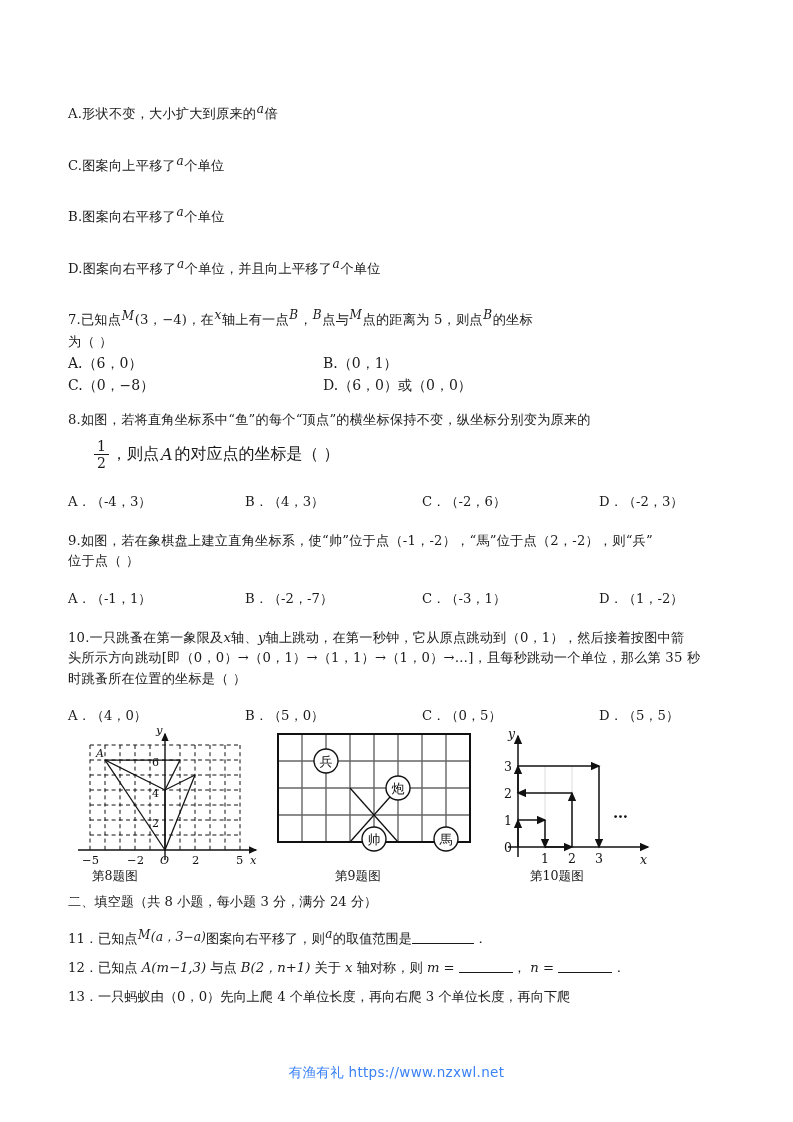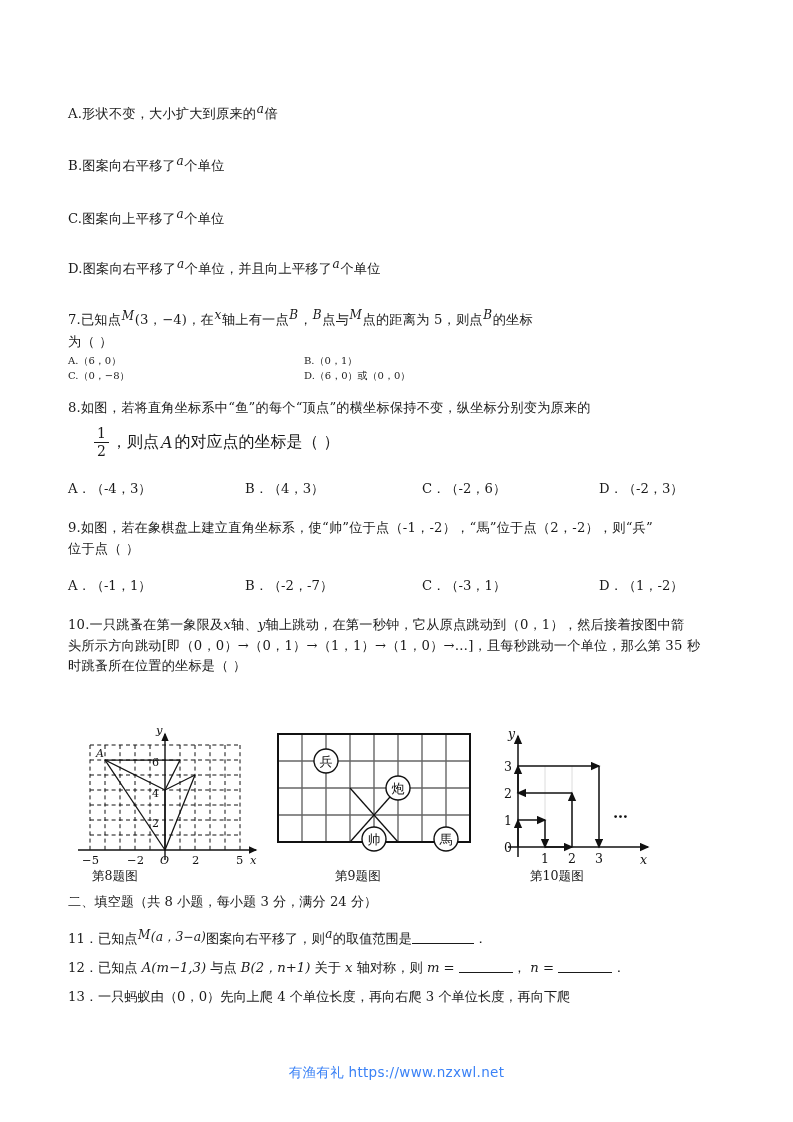--- a/index.html
+++ b/index.html
@@ -28,23 +28,24 @@
     width: 660px;
   }
   .q-line {
     font-size: 13.2px;
     line-height: 1.55;
     letter-spacing: 0.2px;
     margin: 0;
   }
   .opt-row {
     display: block;
-    font-size: 10px;
+    font-size: 14px;
     line-height: 1.55;
     margin: 0;
+    gap: 19px;
   }
   .blk-a { margin: 0 0 28px 0; }
   .blk-b { margin: 0 0 28px 0; }
   .blk-c { margin: 0 0 26px 0; }
   .blk-d { margin: 0 0 26px 0; }
 
   .it { font-style: italic; font-family: "DejaVu Serif", "Liberation Serif", serif; }
   .sup-var {
     font-style: italic;
     font-size: 12px;
@@ -148,25 +149,25 @@
 </head>
 <body>
 
 <div class="page">
 
   <div class="content">
 
     <p class="q-line blk-a">
       <span>A.形状不变，大小扩大到原来的</span><span class="sup-var">a</span><span>倍</span>
     </p>
+    <p class="q-line blk-c">
+      <span>C.图案向上平移了</span><span class="sup-var">a</span><span>个单位</span>
+    </p>
     <p class="q-line blk-b">
       <span>B.图案向右平移了</span><span class="sup-var">a</span><span>个单位</span>
-    </p>
-    <p class="q-line blk-c">
-      <span>C.图案向上平移了</span><span class="sup-var">a</span><span>个单位</span>
     </p>
     <p class="q-line blk-d">
       <span>D.图案向右平移了</span><span class="sup-var">a</span><span>个单位，并且向上平移了</span><span class="sup-var">a</span><span>个单位</span>
     </p>
 
     <div id="q7">
       <p class="q-line">
         <span>7.已知点</span><span class="sup-var" style="vertical-align:0.3em;">M</span><span>(3，</span><span>−4)，在</span><span class="sup-var">x</span><span>轴上有一点</span><span class="sup-var">B</span><span>，</span><span class="sup-var">B</span><span>点与</span><span class="sup-var">M</span><span>点的距离为 5，则点</span><span class="sup-var">B</span><span>的坐标</span>
       </p>
       <p class="q-line ansline">为（      ）</p>
@@ -209,20 +210,26 @@
         <span>D．（1，-2）</span>
       </div>
     </div>
 
     <div id="q10">
       <p class="q-line">
         <span>10.一只跳蚤在第一象限及</span><span class="it">x</span><span>轴、</span><span class="it">y</span><span>轴上跳动，在第一秒钟，它从原点跳动到（0，1），然后接着按图中箭</span>
       </p>
       <p class="q-line">头所示方向跳动[即（0，0）→（0，1）→（1，1）→（1，0）→…]，且每秒跳动一个单位，那么第 35 秒</p>
       <p class="q-line">时跳蚤所在位置的坐标是（      ）</p>
+      <div class="opt4">
+        <span>A．（4，0）</span>
+        <span>B．（5，0）</span>
+        <span>C．（0，5）</span>
+        <span>D．（5，5）</span>
+      </div>
     </div>
 
   </div>
 
   <div class="figures">
 
     <div class="fig" id="fig8">
       <svg width="200" height="150" viewBox="0 0 200 150">
         <defs>
           <marker id="arr8" markerWidth="7" markerHeight="7" refX="5" refY="2.6" orient="auto">

